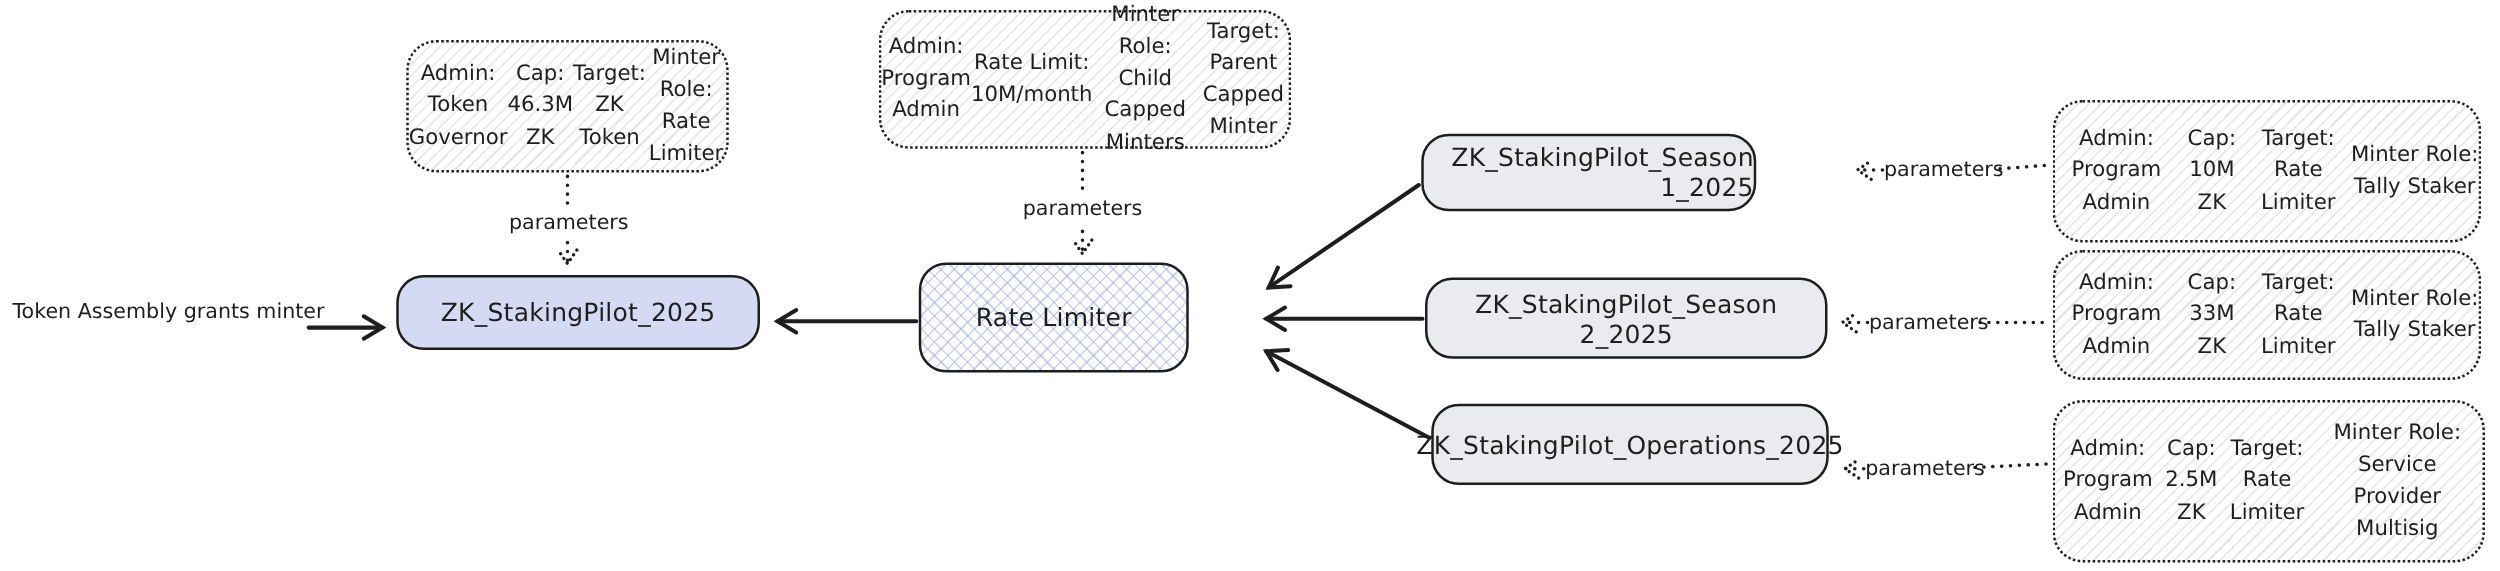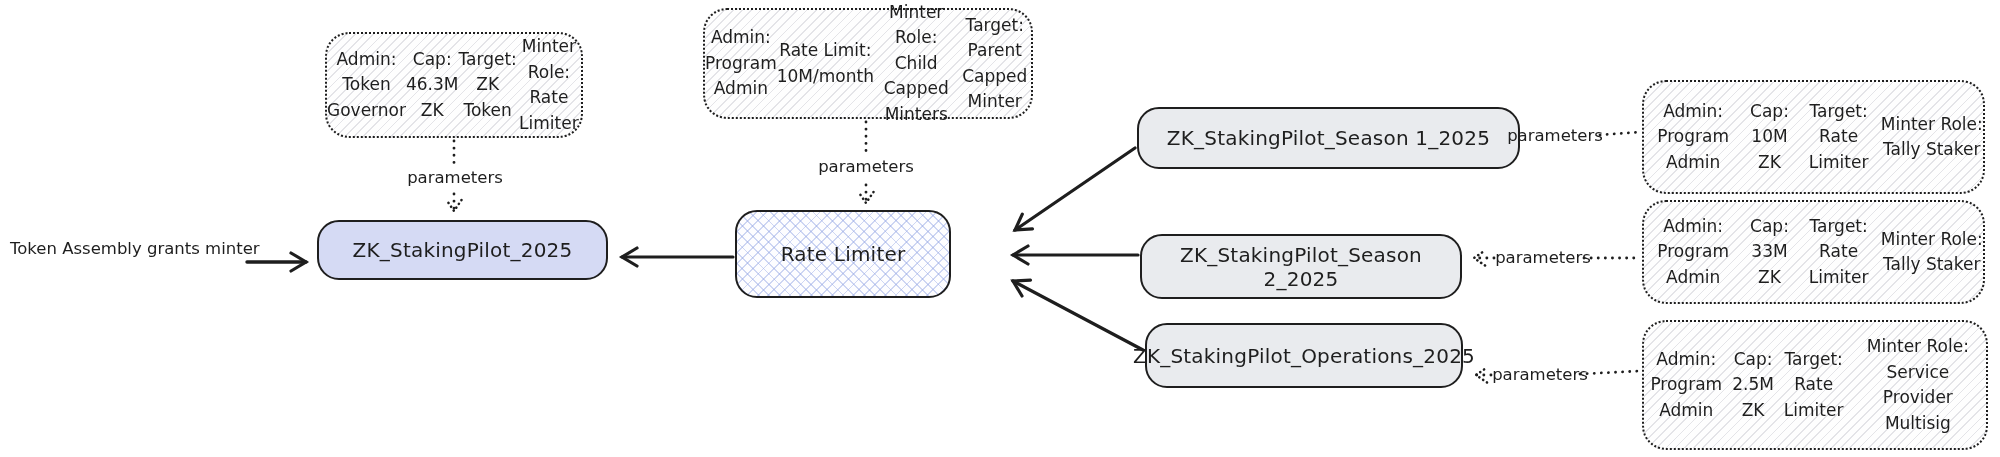--- a/index.html
+++ b/index.html
@@ -91,25 +91,25 @@
   </div>
 
   <div class="node node-root" style="left:317px;top:220px;width:291px;height:60px;">
     <span>ZK_StakingPilot_2025</span>
   </div>
 
   <div class="node node-cross" style="left:735px;top:210px;width:216px;height:88px;">
     <span>Rate Limiter</span>
   </div>
 
-  <div class="node node-gray" style="left:1137px;top:107px;width:383px;height:62px;text-align:right;">
+  <div class="node node-gray" style="left:1137px;top:107px;width:268px;height:62px;text-align:right;">
     <span>ZK_StakingPilot_Season 1_2025</span>
   </div>
 
-  <div class="node node-gray" style="left:1140px;top:222px;width:322px;height:65px;margin-top:12px;">
+  <div class="node node-gray" style="left:1140px;top:222px;width:322px;height:65px;">
     <span>ZK_StakingPilot_Season 2_2025</span>
   </div>
 
   <div class="node node-gray" style="left:1145px;top:323px;width:318px;height:65px;">
     <span>ZK_StakingPilot_Operations_2025</span>
   </div>
 
   <div class="param" style="left:325px;top:32px;width:258px;height:106px;">
     <div>Admin: Token Governor</div>
     <div>Cap: 46.3M ZK</div>

